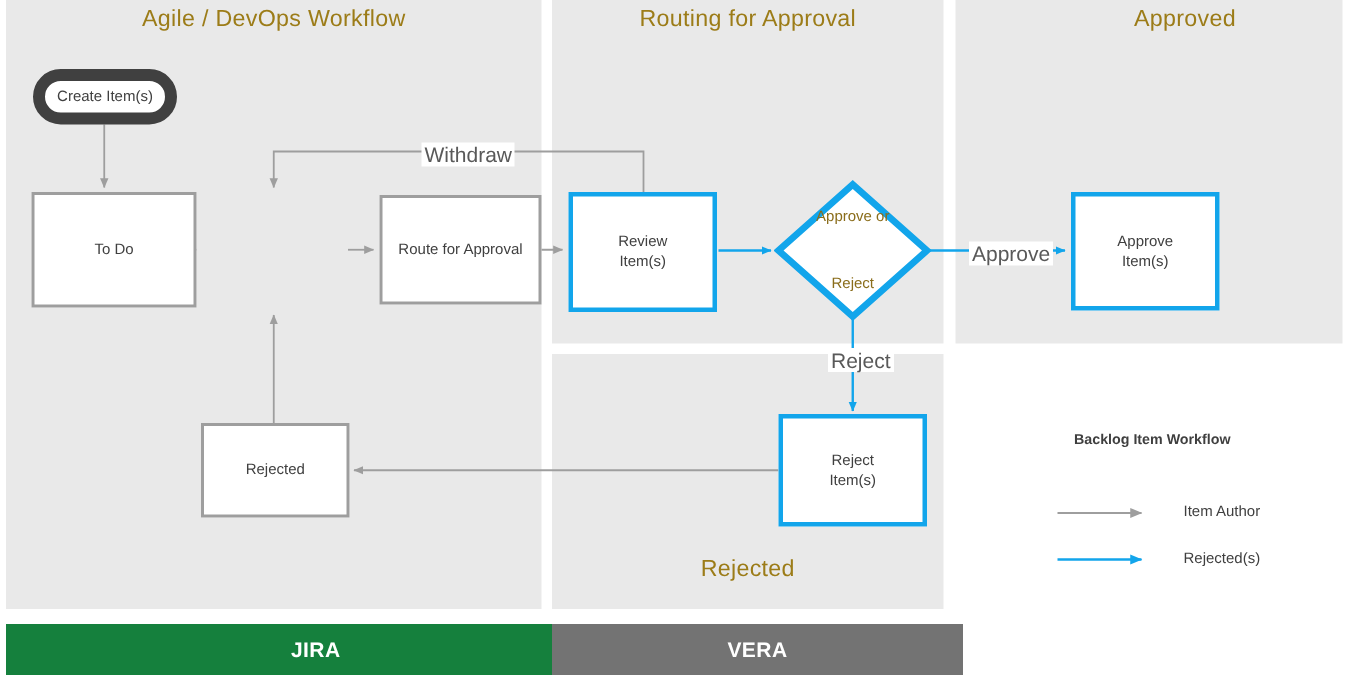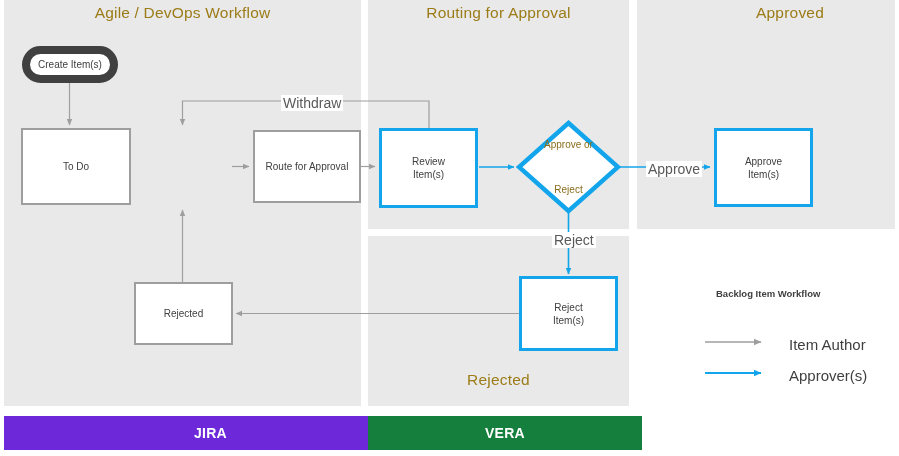--- a/index.html
+++ b/index.html
@@ -21,21 +21,21 @@
   .diamond{position:absolute;}
   .diamond .dlabel{position:absolute;inset:0;display:flex;align-items:center;
      justify-content:center;text-align:center;color:#8a6d1b;font-size:10px;line-height:13px;gap:32px;}
 
   svg.wires{position:absolute;left:0;top:0;width:899px;height:456px;overflow:visible;}
 
   .elabel{position:absolute;background:#ffffff;color:#595959;font-size:14px;
           padding:0 2px;white-space:nowrap;}
 
   .legend-title{position:absolute;color:#3f3f3f;font-size:9.5px;font-weight:bold;white-space:nowrap;}
-  .legend-text{position:absolute;color:#3f3f3f;font-size:15px;white-space:nowrap;}
+  .legend-text{position:absolute;color:#3f3f3f;font-size:10px;white-space:nowrap;}
 
   .bar{position:absolute;height:34px;display:flex;align-items:center;justify-content:center;
        color:#ffffff;font-size:14px;font-weight:bold;letter-spacing:.3px;}
 </style>
 </head>
 <body>
 
 <div id="stage">
 
   <div class="panel" style="left:4px;top:0px;width:357px;height:406px;"></div>
@@ -136,18 +136,18 @@
   <div class="legend-text" style="left:789px;top:336px;">Item Author</div>
 
   <svg width="120" height="14" style="position:absolute;left:705px;top:366px;overflow:visible;">
     <defs>
       <marker id="lg2" markerWidth="9" markerHeight="9" refX="7.5" refY="4" orient="auto" markerUnits="userSpaceOnUse">
         <path d="M0,0.6 L8,4 L0,7.4 z" fill="#12a5eb"></path>
       </marker>
     </defs>
     <path d="M0,7 L56,7" stroke="#12a5eb" stroke-width="1.8" fill="none" marker-end="url(#lg2)"></path>
   </svg>
-  <div class="legend-text" style="left:789px;top:367px;">Approver(s)</div>
+  <div class="legend-text" style="left:789px;top:367px;">Rejected(s)</div>
 
-  <div class="bar" style="left:4px;top:416px;width:413px;background:#6d28d9;">JIRA</div>
-  <div class="bar" style="left:368px;top:416px;width:274px;background:#15803d;">VERA</div>
+  <div class="bar" style="left:4px;top:416px;width:413px;background:#15803d;">JIRA</div>
+  <div class="bar" style="left:368px;top:416px;width:274px;background:#737373;">VERA</div>
 
 </div>
 
 </body></html>

